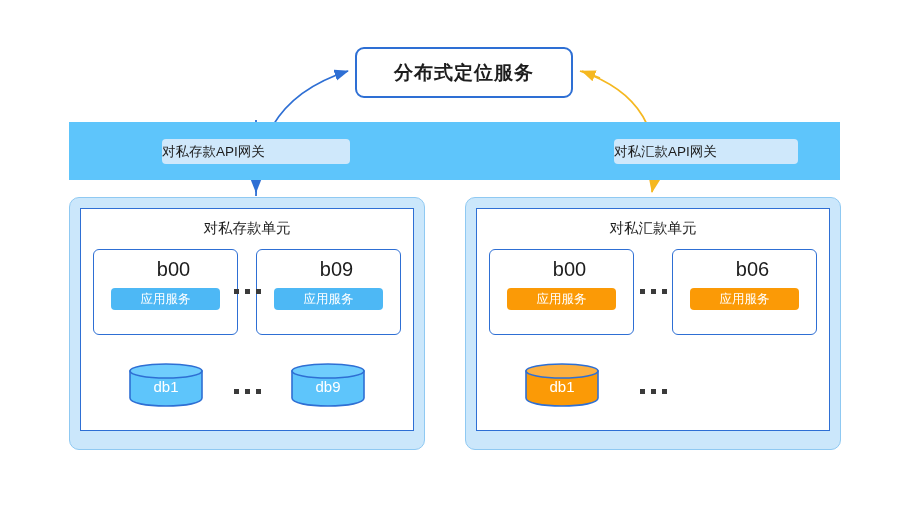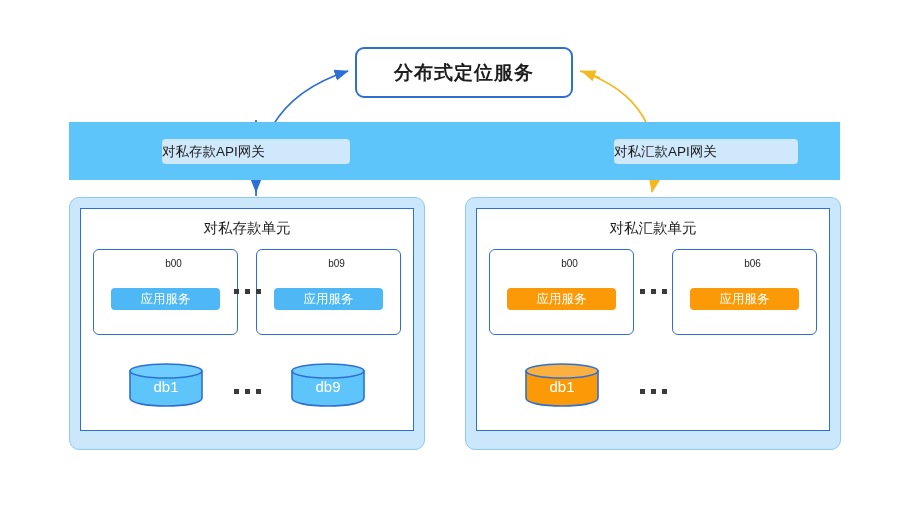--- a/index.html
+++ b/index.html
@@ -77,21 +77,21 @@
     position:absolute;top:40px;width:145px;height:86px;
     border:1.6px solid #2e6fd4;
     border-radius:6px;
     background:#ffffff;
     box-sizing:border-box;
   }
   .bbox.left-pos{left:12px;}
   .bbox.right-pos{right:12px;}
   .bbox .bname{
     position:absolute;left:16px;right:0;top:8px;
-    text-align:center;font-size:10px;color:#1d1d1d;
+    text-align:center;font-size:20px;color:#1d1d1d;
   }
   .svc-pill{
     position:absolute;left:17px;right:17px;top:38px;height:22px;
     border-radius:4px;
     display:flex;align-items:center;justify-content:center;
   }
   .svc-pill .label{font-size:12.5px;color:#ffffff;}
   .svc-blue{background:#4db8f5;}
   .svc-orange{background:#fb9a06;}
 

